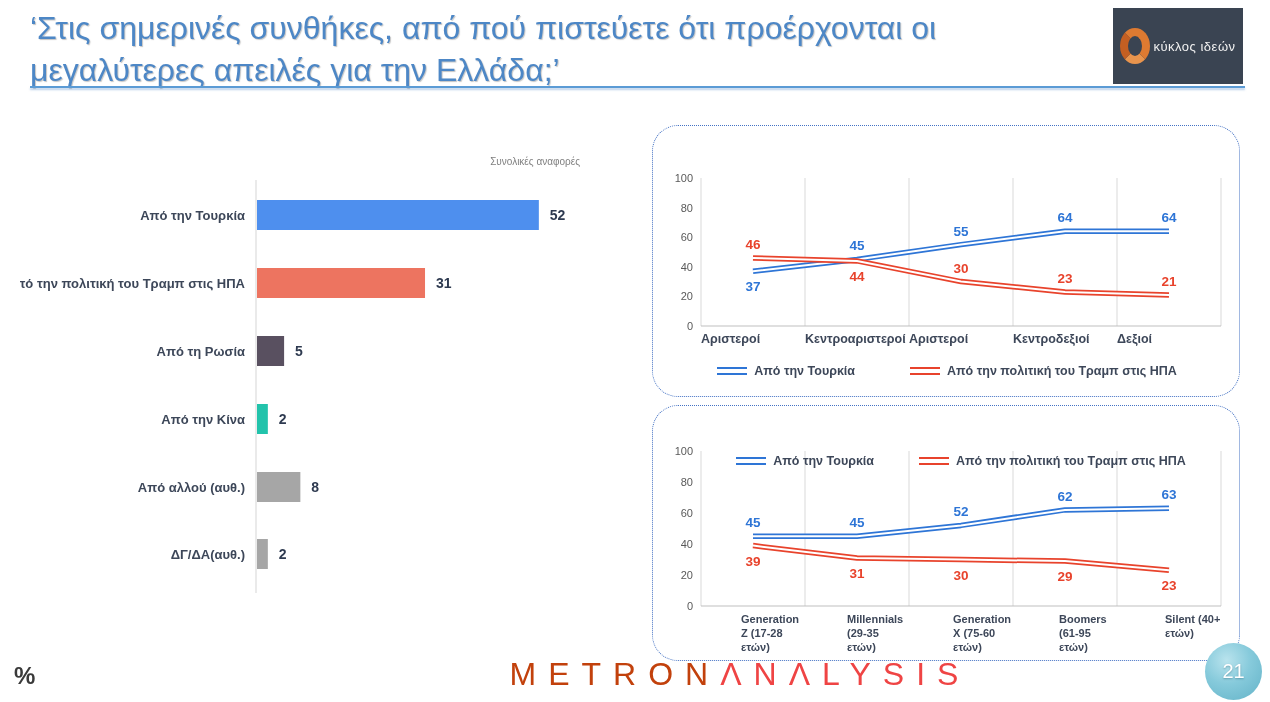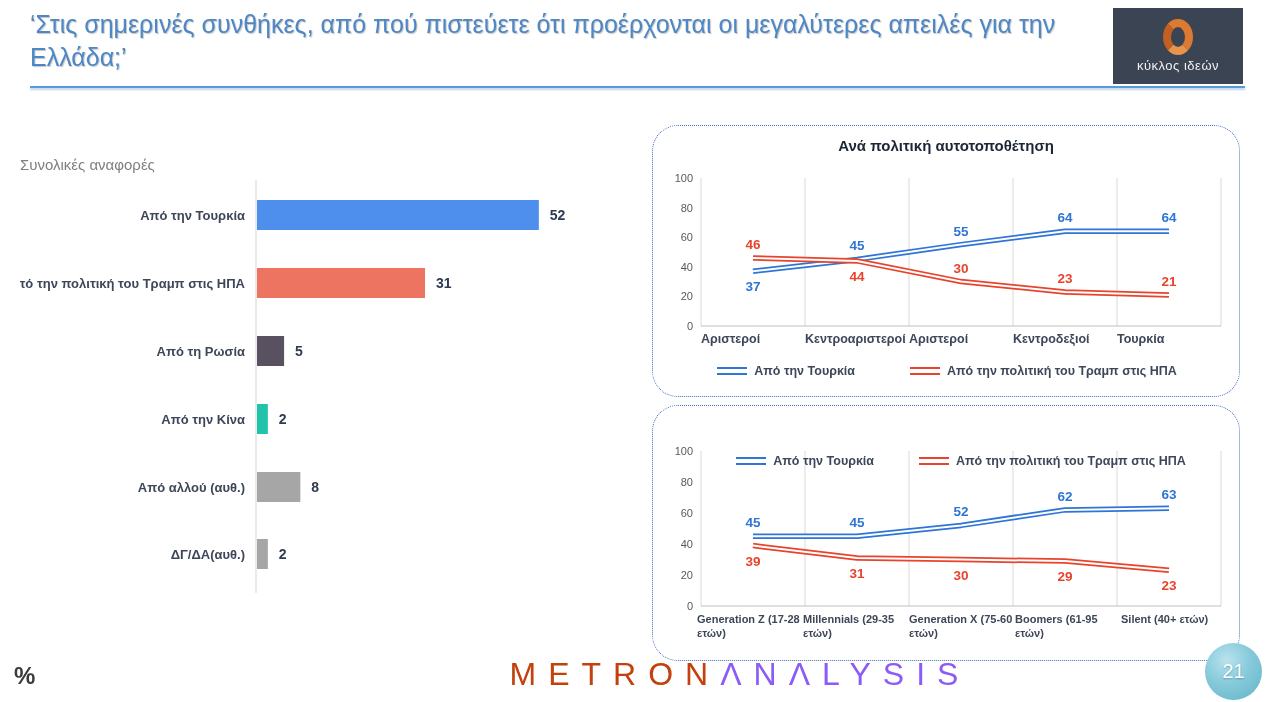--- a/index.html
+++ b/index.html
@@ -3,42 +3,42 @@
 <meta charset="utf-8">
 <style>
   html,body{margin:0;padding:0;}
   body{
     width:1270px;height:702px;position:relative;overflow:hidden;
     background:#ffffff;font-family:"Liberation Sans",sans-serif;
   }
   
   .page-title{
     position:absolute;left:30px;top:8px;width:1050px;
-    font-size:25px;line-height:1.3;color:#4d87c6;font-weight:400;
+    font-size:32px;line-height:1.3;color:#4d87c6;font-weight:400;
     text-shadow:1px 1px 1px rgba(90,90,90,.35);
   }
   .header-rule{
     position:absolute;left:30px;top:86px;width:1215px;height:2px;
     background:#5b9bd5;box-shadow:0 2px 2px rgba(130,170,215,.55);
   }
   .brand-box{
     position:absolute;left:1113px;top:8px;width:130px;height:76px;
-    background:#3a4452;display:flex;flex-direction:column;align-items:center;justify-content:center;gap:3px;
+    background:#3a4452;display:flex;flex-direction:row;align-items:center;justify-content:center;gap:3px;
   }
   .brand-ring{
     width:30px;height:36px;border-radius:50%;
     border:8px solid #dd7a31;border-left-color:#c45f22;border-bottom-color:#e8944d;
     box-sizing:border-box;
   }
   .brand-text{color:#f2f2f2;font-size:13px;letter-spacing:.5px;}
   
   .barchart-wrap{position:absolute;left:20px;top:138px;width:620px;height:472px;}
   .barchart-title{
-    position:absolute;left:0;top:18px;width:560px;text-align:left;
-    font-size:15px;color:#7f7f7f;
+    position:absolute;left:0;top:18px;width:560px;text-align:right;
+    font-size:10px;color:#7f7f7f;
   }
   .barchart-svg{position:absolute;left:0;top:0;}
   .bar-cat-label{font-size:13px;font-weight:bold;fill:#3d4759;}
   .bar-value-label{font-size:14px;font-weight:bold;fill:#2e3a50;}
   
   .line-box{
     position:absolute;width:588px;box-sizing:border-box;
     border:1.5px dotted #4472c4;border-radius:26px;background:#fff;
   }
   .line-box.top{left:652px;top:125px;height:272px;}
@@ -46,34 +46,34 @@
   .line-box-title{
     position:absolute;left:0;top:11px;width:100%;text-align:center;
     font-size:15px;font-weight:bold;color:#1c2735;
   }
   .line-svg{position:absolute;left:0;top:0;}
   .ytick-label{font-size:11px;fill:#595959;}
   .point-label{font-size:13.5px;font-weight:bold;}
   .xlabels{position:absolute;display:flex;}
   .xlabels .xcell{flex:1;color:#3d4759;font-weight:bold;}
   .xlabels.size1 .xcell{font-size:12.5px;}
-  .xlabels.size2 .xcell{font-size:11px;line-height:1.25;}
+  .xlabels.size2 .xcell{font-size:11px;line-height:1.25;margin-left:44px;}
   .legend{position:absolute;display:flex;justify-content:center;align-items:center;}
   .legend .legend-item{display:flex;align-items:center;gap:7px;}
   .legend .legend-marker{width:30px;height:8px;box-sizing:border-box;
     border-top:2.5px solid;border-bottom:2.5px solid;}
   .legend .legend-label{font-size:12.5px;font-weight:bold;color:#3d4759;white-space:nowrap;}
   
   .percent-note{position:absolute;left:14px;top:662px;font-size:24px;font-weight:bold;color:#3a3a3a;}
   .metron-logo{
     position:absolute;left:430px;top:656px;width:620px;text-align:center;
     font-size:32px;letter-spacing:12px;font-weight:400;white-space:nowrap;
   }
   .metron-part1{color:#c2410c;}
-  .metron-part2{color:#8b5cf6;}
+  .metron-part2{color:#ef4444;}
   .page-badge{
     position:absolute;left:1205px;top:643px;width:57px;height:57px;border-radius:50%;
     background:radial-gradient(circle at 38% 30%, #b9e3ed 0%, #86cadb 45%, #62b2c7 100%);
     display:flex;align-items:center;justify-content:center;
     color:#ffffff;font-size:20px;text-shadow:0 1px 2px rgba(0,60,80,.35);
   }
 </style>
 </head>
 <body>
 
@@ -103,21 +103,20 @@
       <text x="225" y="354" text-anchor="end" class="bar-cat-label">Από αλλού (αυθ.)</text>
       <rect x="237" y="334" width="43.36" height="30" fill="#a6a6a6"></rect>
       <text x="291.36" y="354" class="bar-value-label">8</text>
       <text x="225" y="421" text-anchor="end" class="bar-cat-label">ΔΓ/ΔΑ(αυθ.)</text>
       <rect x="237" y="401" width="10.84" height="30" fill="#a6a6a6"></rect>
       <text x="258.84000000000003" y="421" class="bar-value-label">2</text>
     </svg>
 </div>
 
 <div class="line-box top" id="line-box-1">
-  <div class="line-box-title">Ανά πολιτική αυτοτοποθέτηση</div>
   <svg class="line-svg" id="line-svg-1" width="588" height="272">
       <line x1="48" y1="52" x2="48" y2="200" stroke="#d9d9d9" stroke-width="1"></line>
       <line x1="152" y1="52" x2="152" y2="200" stroke="#d9d9d9" stroke-width="1"></line>
       <line x1="256" y1="52" x2="256" y2="200" stroke="#d9d9d9" stroke-width="1"></line>
       <line x1="360" y1="52" x2="360" y2="200" stroke="#d9d9d9" stroke-width="1"></line>
       <line x1="464" y1="52" x2="464" y2="200" stroke="#d9d9d9" stroke-width="1"></line>
       <line x1="568" y1="52" x2="568" y2="200" stroke="#d9d9d9" stroke-width="1"></line>
       <line x1="48" y1="200" x2="568" y2="200" stroke="#bfbfbf" stroke-width="1"></line>
       <text x="40" y="56" text-anchor="end" class="ytick-label">100</text>
       <text x="40" y="85.6" text-anchor="end" class="ytick-label">80</text>
@@ -138,21 +137,21 @@
       <text x="204" y="154.88" text-anchor="middle" class="point-label" fill="#e8432c">44</text>
       <text x="308" y="146.6" text-anchor="middle" class="point-label" fill="#e8432c">30</text>
       <text x="412" y="156.96" text-anchor="middle" class="point-label" fill="#e8432c">23</text>
       <text x="516" y="159.92000000000002" text-anchor="middle" class="point-label" fill="#e8432c">21</text>
     </svg>
   <div class="xlabels size1" id="xlabels-1" style="left:48px;top:206px;width:520px;">
       <div class="xcell">Αριστεροί</div>
       <div class="xcell">Κεντροαριστεροί</div>
       <div class="xcell">Αριστεροί</div>
       <div class="xcell">Κεντροδεξιοί</div>
-      <div class="xcell">Τουρκία</div>
+      <div class="xcell">Δεξιοί</div>
     </div>
   <div class="legend" id="legend-1" style="left:0;top:238px;width:588px;gap:55px;">
       <div class="legend-item">
         <span class="legend-marker" style="border-top-color: rgb(46, 117, 214); border-bottom-color: rgb(46, 117, 214);"></span>
         <span class="legend-label">Από την Τουρκία</span>
       </div>
       <div class="legend-item">
         <span class="legend-marker" style="border-top-color: rgb(232, 67, 44); border-bottom-color: rgb(232, 67, 44);"></span>
         <span class="legend-label">Από την πολιτική του Τραμπ στις ΗΠΑ</span>
       </div>

